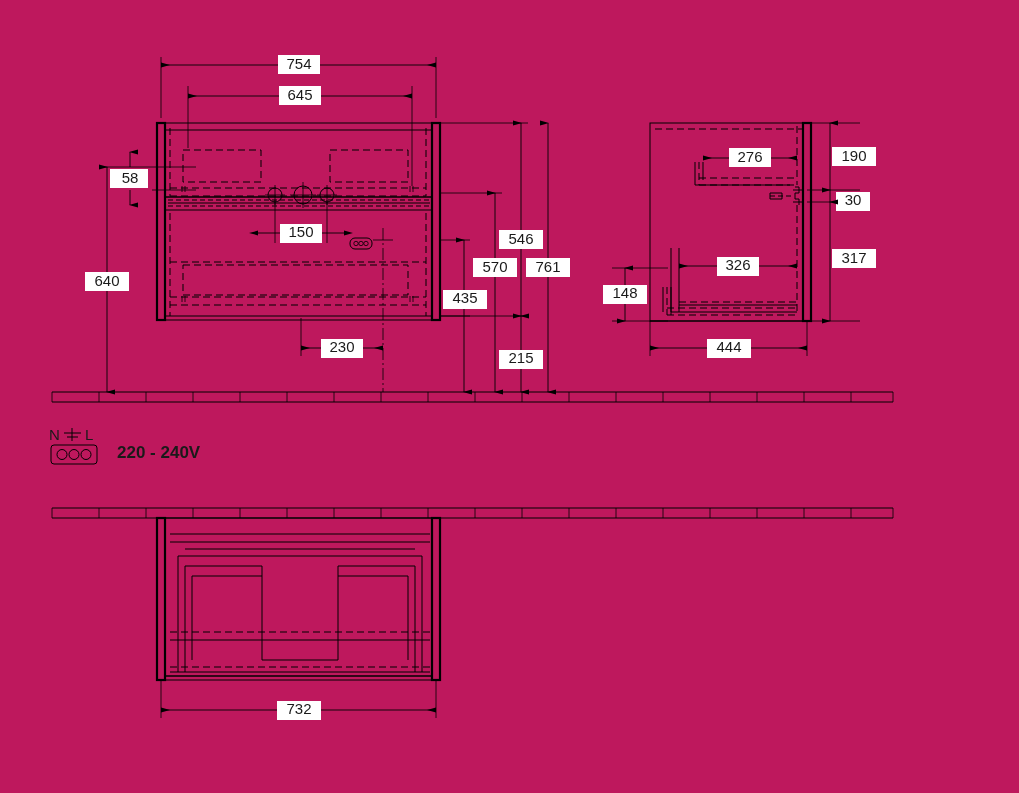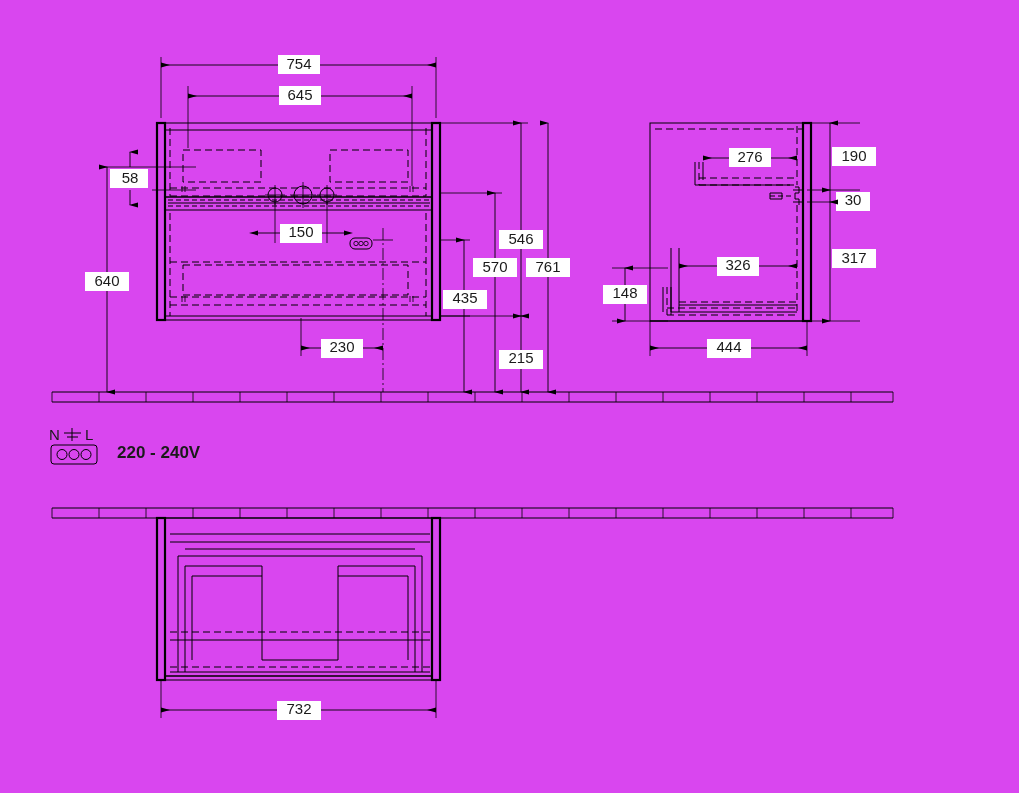--- a/index.html
+++ b/index.html
@@ -10,21 +10,21 @@
   body {
     width: 1019px;
     height: 793px;
     font-family: "Liberation Sans", sans-serif;
     overflow: hidden;
   }
   #sheet {
     position: relative;
     width: 1019px;
     height: 793px;
-    background: #d946ef;
+    background: #be185d;
   }
   svg#drawing {
     position: absolute;
     top: 0;
     left: 0;
     width: 1019px;
     height: 793px;
   }
   .ln     { stroke: #000; stroke-width: 1; fill: none; }
   .ln-th  { stroke: #000; stroke-width: 2.2; fill: none; }

